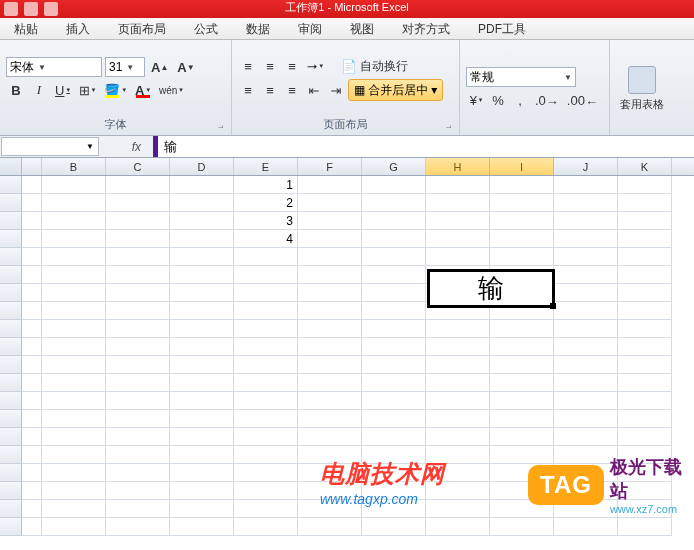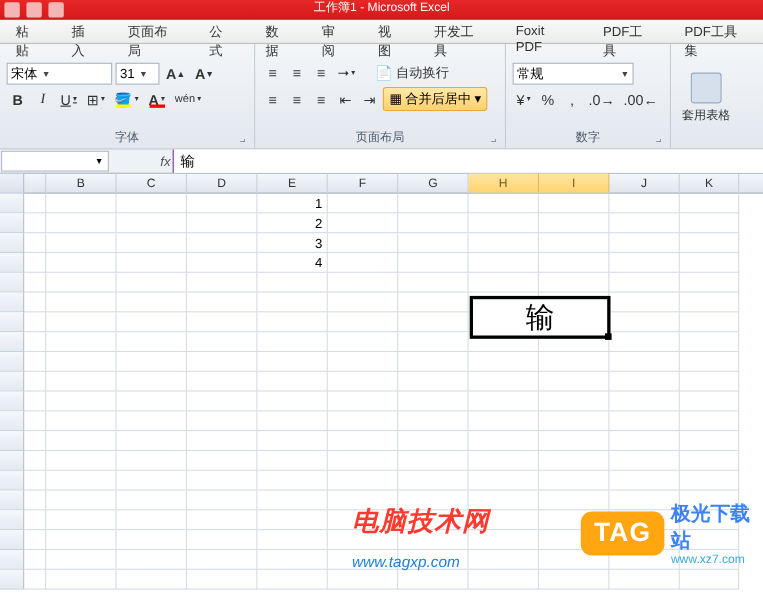--- a/index.html
+++ b/index.html
@@ -31,46 +31,46 @@
 .merge-btn { background: linear-gradient(#ffe9a8, #ffd168); border: 1px solid #e7a93a; height: 22px; display: flex; align-items: center; padding: 0 5px; font-size: 12px; border-radius: 3px; gap: 3px; }
 
 .num-box { display: flex; flex-direction: column; gap: 3px; }
 
 .big-btn { display: flex; flex-direction: column; align-items: center; font-size: 11px; color: #333; padding: 2px 4px; }
 .big-icon { width: 28px; height: 28px; margin-bottom: 3px; background: #d6dfec; border: 1px solid #9baac0; border-radius: 3px; }
 
 .fx-bar { height: 22px; display: flex; border-bottom: 1px solid #9ba8bb; background: #eef2f7; }
 .namebox { width: 98px; background: #fff; border: 1px solid #b0bac8; margin: 1px; font-size: 12px; padding: 1px 4px; display: flex; align-items: center; }
 .namebox .drop { margin-left: auto; font-size: 8px; }
-.fx-sep { width: 58px; border-right: 1px solid #4c1d95; display: flex; align-items: center; justify-content: flex-end; padding-right: 2px; font-style: italic; font-size: 12px; color: #555; }
+.fx-sep { width: 58px; border-right: 5px solid #4c1d95; display: flex; align-items: center; justify-content: flex-end; padding-right: 12px; font-style: italic; font-size: 12px; color: #555; }
 .fx-input { flex: 1; background: #fff; font-size: 13px; padding: 2px 6px; font-family: SimSun; }
 
 .grid-wrap { position: relative; }
 .col-headers { display: flex; height: 18px; background: linear-gradient(#f4f7fb, #e0e6ee); border-bottom: 1px solid #9ba8bb; }
 .corner { width: 22px; border-right: 1px solid #b5bfce; background: linear-gradient(#eef2f7,#dbe2ec); }
 .ch { width: 64px; border-right: 1px solid #c8d0db; text-align: center; font-size: 11px; color: #333; line-height: 18px; }
 .ch.sel { background: linear-gradient(#ffe6a0, #ffd371); border-color: #e6b65a; color: #7a5a12; }
 .ch.last { width: 54px; }
 
 .rows { }
 .row { display: flex; height: 18px; }
 .rh { width: 22px; border-right: 1px solid #b5bfce; border-bottom: 1px solid #c8d0db; background: linear-gradient(#f4f7fb,#e5eaf1); font-size: 10px; text-align: center; line-height: 18px; color: #333; }
 .cell { width: 64px; border-right: 1px solid #d6dde6; border-bottom: 1px solid #d6dde6; font-size: 12px; padding: 0 4px; line-height: 18px; text-align: right; font-family: Arial; color: #000; }
 .cell:last-child { width: 54px; }
 
 .selection-box { position: absolute; border: 3px solid #000; background: #fff; text-align: center; font-size: 26px; font-family: "Microsoft YaHei", SimSun; display: flex; align-items: center; justify-content: center; }
 .sel-handle { position: absolute; right: -4px; bottom: -4px; width: 6px; height: 6px; background: #000; }
 
 .watermark1 { position: absolute; left: 320px; top: 458px; }
 .wm-red { color: #ff3a2f; font-size: 24px; font-weight: bold; font-style: italic; letter-spacing: 1px; }
-.wm-blue { color: #1e7fd6; font-size: 14px; font-style: italic; margin-top: 12px; }
+.wm-blue { color: #1e7fd6; font-size: 14px; font-style: italic; margin-top: 1px; }
 .watermark2 { position: absolute; left: 480px; top: 455px; display: flex; align-items: center; gap: 6px; }
 .tag-badge { background: #ffa612; color: #fff; font-weight: 900; font-size: 24px; padding: 6px 12px; border-radius: 10px; font-family: Arial; letter-spacing: 1px; margin-left: 48px; }
 .wm2-txt { display: flex; flex-direction: column; }
-.wm2-a { color: #3b82f6; font-size: 18px; font-weight: bold; }
+.wm2-a { color: #701a75; font-size: 18px; font-weight: bold; }
 .wm2-b { color: #3da9d4; font-size: 11px; }
 </style>
 </head>
 <body>
 
 <div class="title-bar">
   <div class="qat">
     <span></span>
     <span></span>
     <span></span>
@@ -79,24 +79,22 @@
 </div>
 
 <div class="menu-bar">
   <div class="menu-item">粘贴</div>
   <div class="menu-item">插入</div>
   <div class="menu-item">页面布局</div>
   <div class="menu-item">公式</div>
   <div class="menu-item">数据</div>
   <div class="menu-item">审阅</div>
   <div class="menu-item">视图</div>
-  <div class="menu-item">开发工具</div>
-  <div class="menu-item">Foxit PDF</div>
+  <div class="menu-item">对齐方式</div>
   <div class="menu-item">PDF工具</div>
-  <div class="menu-item">PDF工具集</div>
 </div>
 
 <div class="ribbon">
   <div class="rgroup" style="width:232px">
     <div class="rgroup-body">
       <div class="font-box">
         <div class="font-row">
           <div class="combo" style="width:96px">
               <span>宋体</span>
               <span class="drop">▼</span>
@@ -177,21 +175,20 @@
               <span>¥</span>
               <span class="drop">▾</span>
             </span>
           <span class="sbtn">%</span>
           <span class="sbtn">,</span>
           <span class="sbtn">.0→</span>
           <span class="sbtn">.00←</span>
         </div>
       </div>
     </div>
-    <div class="rgroup-label">数字</div>
   </div>
 
   <div class="rgroup" style="width:84px;border-right:none">
     <div class="rgroup-body" style="gap:2px">
       <div class="big-btn">
         <div class="big-icon"></div>
         <span>套用表格</span>
       </div>
     </div>
   </div>

